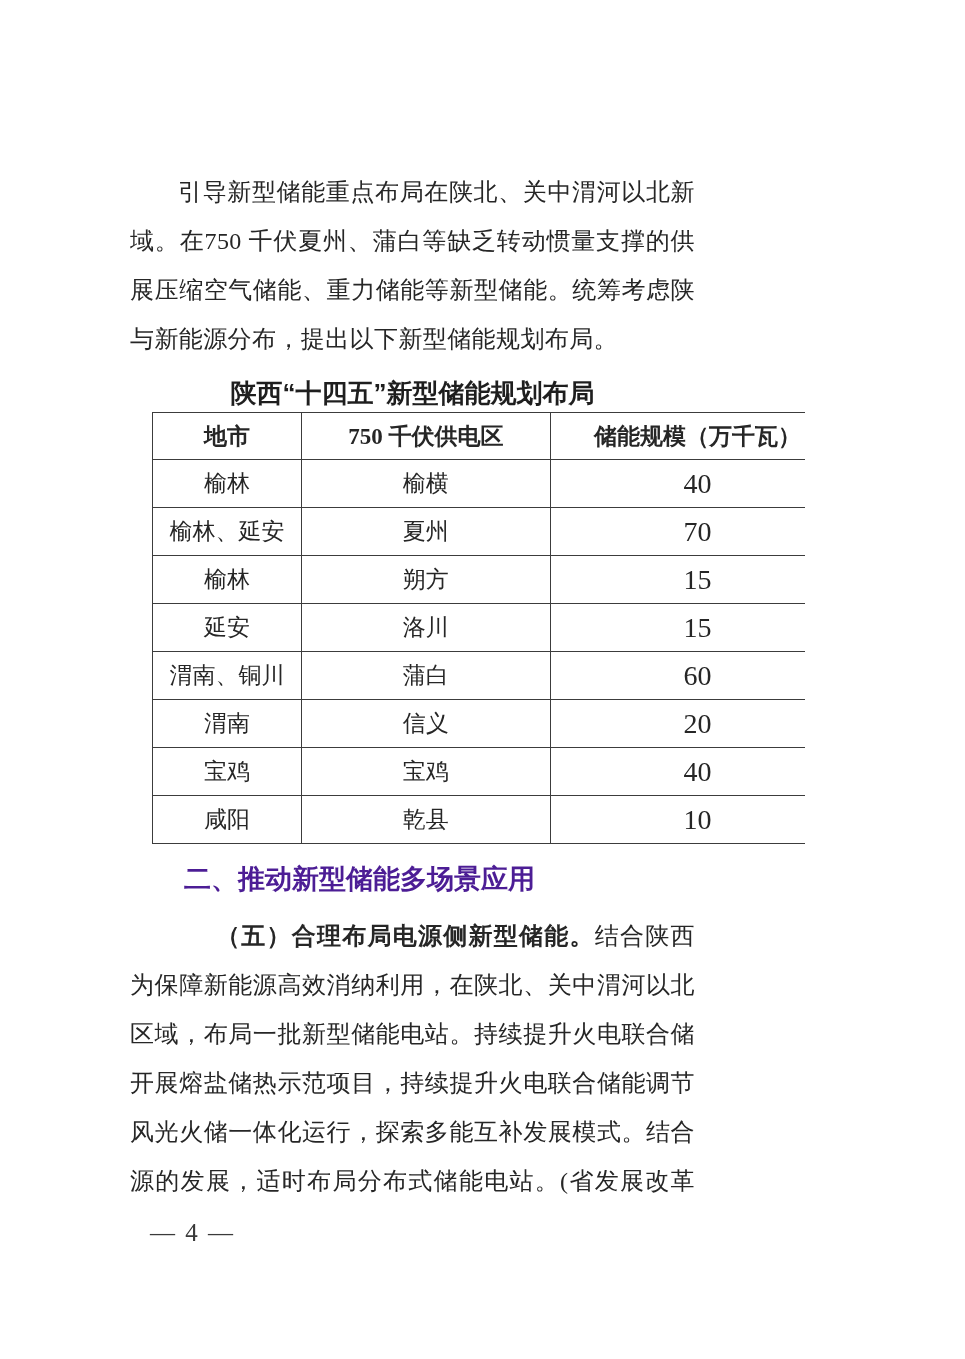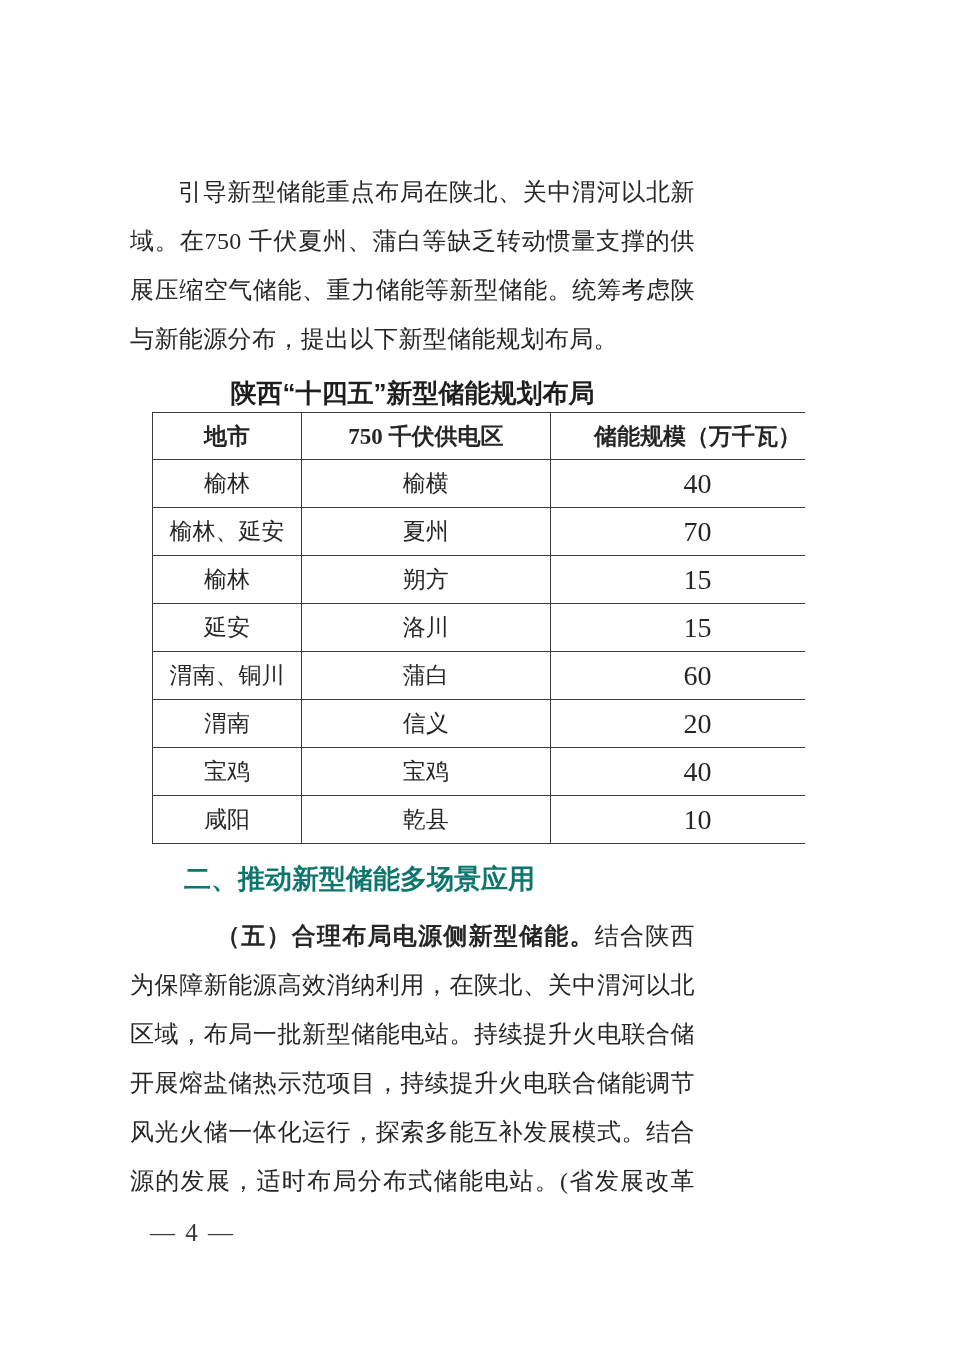--- a/index.html
+++ b/index.html
@@ -64,21 +64,21 @@
   table.ptable td { height: 48px; }
   table.ptable td.num { font-size: 28px; }
 
   .sec-heading {
     margin-top: 16px;
     line-height: 38px;
     text-indent: 2em;
     font-family: "Liberation Sans", "DejaVu Sans", sans-serif;
     font-weight: bold;
     font-size: 27px;
-    color: #0f766e;
+    color: #4c1d95;
   }
   .para2 { margin-top: 14px; }
   .page-number {
     margin-top: 12px;
     margin-left: 20px;
     line-height: 30px;
     font-size: 25px;
     color: #3a3a3a;
     letter-spacing: 2px;
   }

